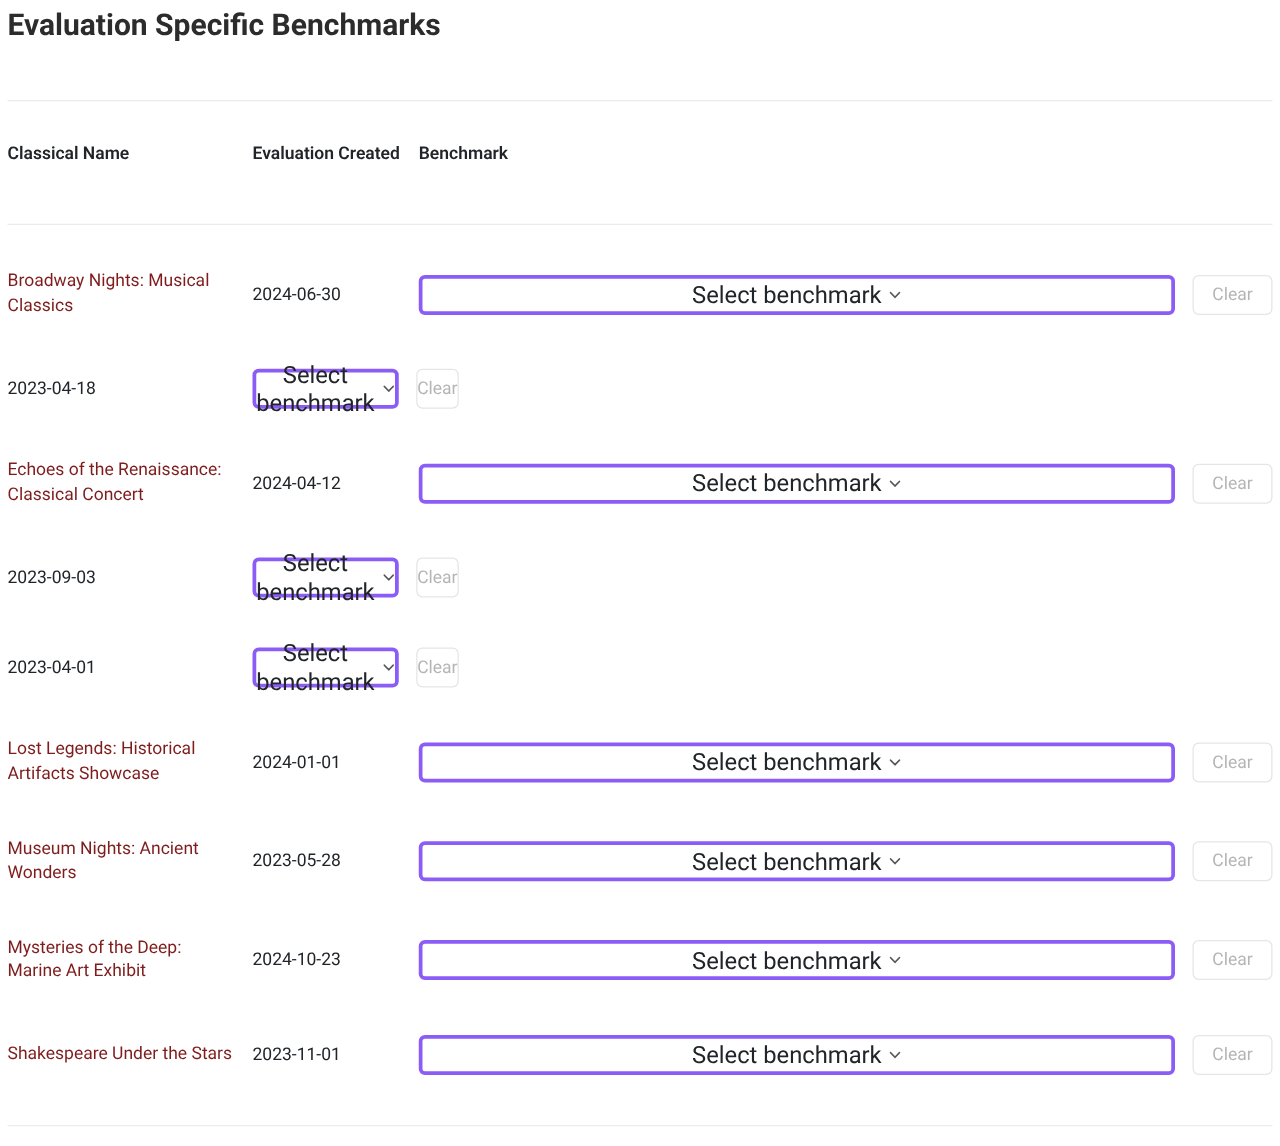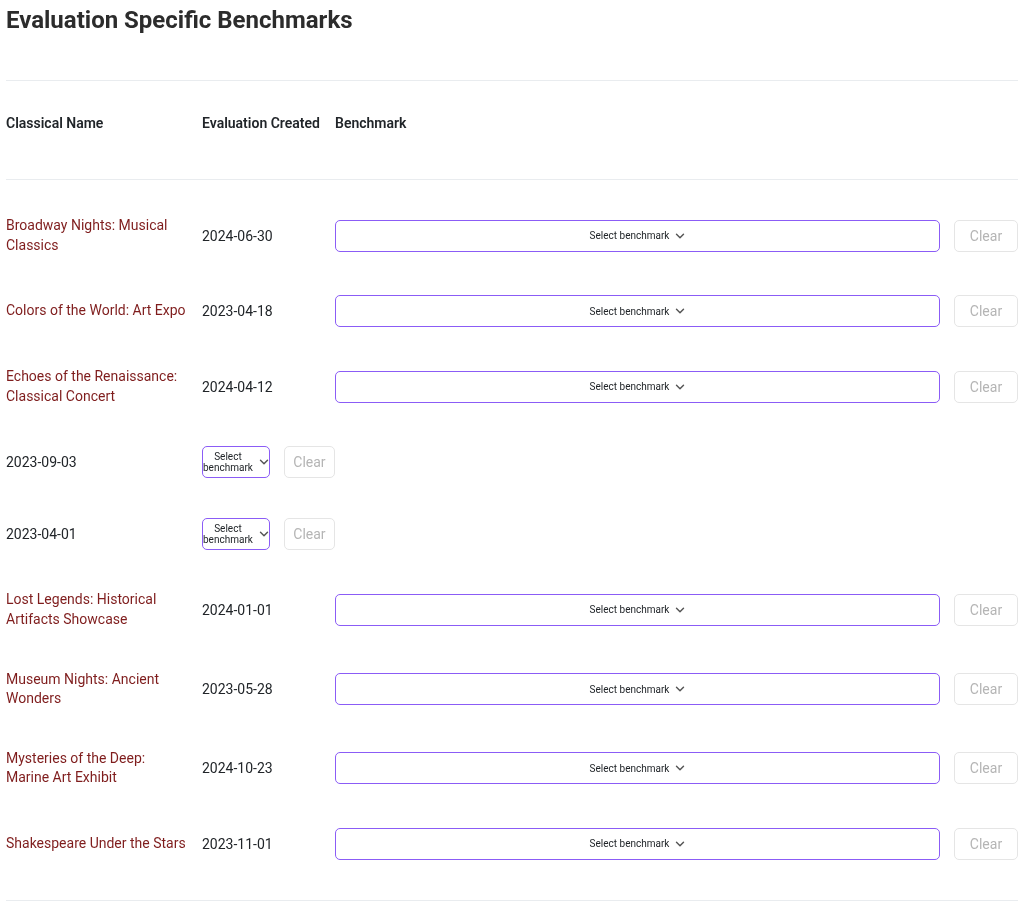--- a/index.html
+++ b/index.html
@@ -55,28 +55,28 @@
       color: #212529;
     }
     .td-actions {
       display: flex;
       gap: 14px;
       align-items: center;
     }
     .select-btn {
       flex: 1;
       height: 32px;
-      border: 1px solid #8b5cf6;
+      border: 3px solid #8b5cf6;
       border-radius: 5px;
       background: #fff;
       display: flex;
       align-items: center;
       justify-content: center;
       gap: 6px;
-      font-size: 10px;
+      font-size: 19px;
       color: #212529;
       cursor: pointer;
       font-family: inherit;
     }
     .select-btn .chev {
       width: 10px;
       height: 10px;
       display: inline-flex;
       align-items: center;
       justify-content: center;
@@ -121,21 +121,20 @@
           <svg viewBox="0 0 10 10" width="10" height="10">
                 <path d="M1.5 3.2 L5 6.8 L8.5 3.2" fill="none" stroke="#555" stroke-width="1.4" stroke-linecap="round" stroke-linejoin="round"></path>
               </svg>
         </span>
       </button>
       <button class="clear-btn">Clear</button>
     </div>
   </div>
 
   <div class="tbody-row">
-    <div class="td-name">Colors of the World: Art Expo</div>
     <div class="td-date">2023-04-18</div>
     <div class="td-actions">
       <button class="select-btn">
         <span>Select benchmark</span>
         <span class="chev">
           <svg viewBox="0 0 10 10" width="10" height="10">
                 <path d="M1.5 3.2 L5 6.8 L8.5 3.2" fill="none" stroke="#555" stroke-width="1.4" stroke-linecap="round" stroke-linejoin="round"></path>
               </svg>
         </span>
       </button>

